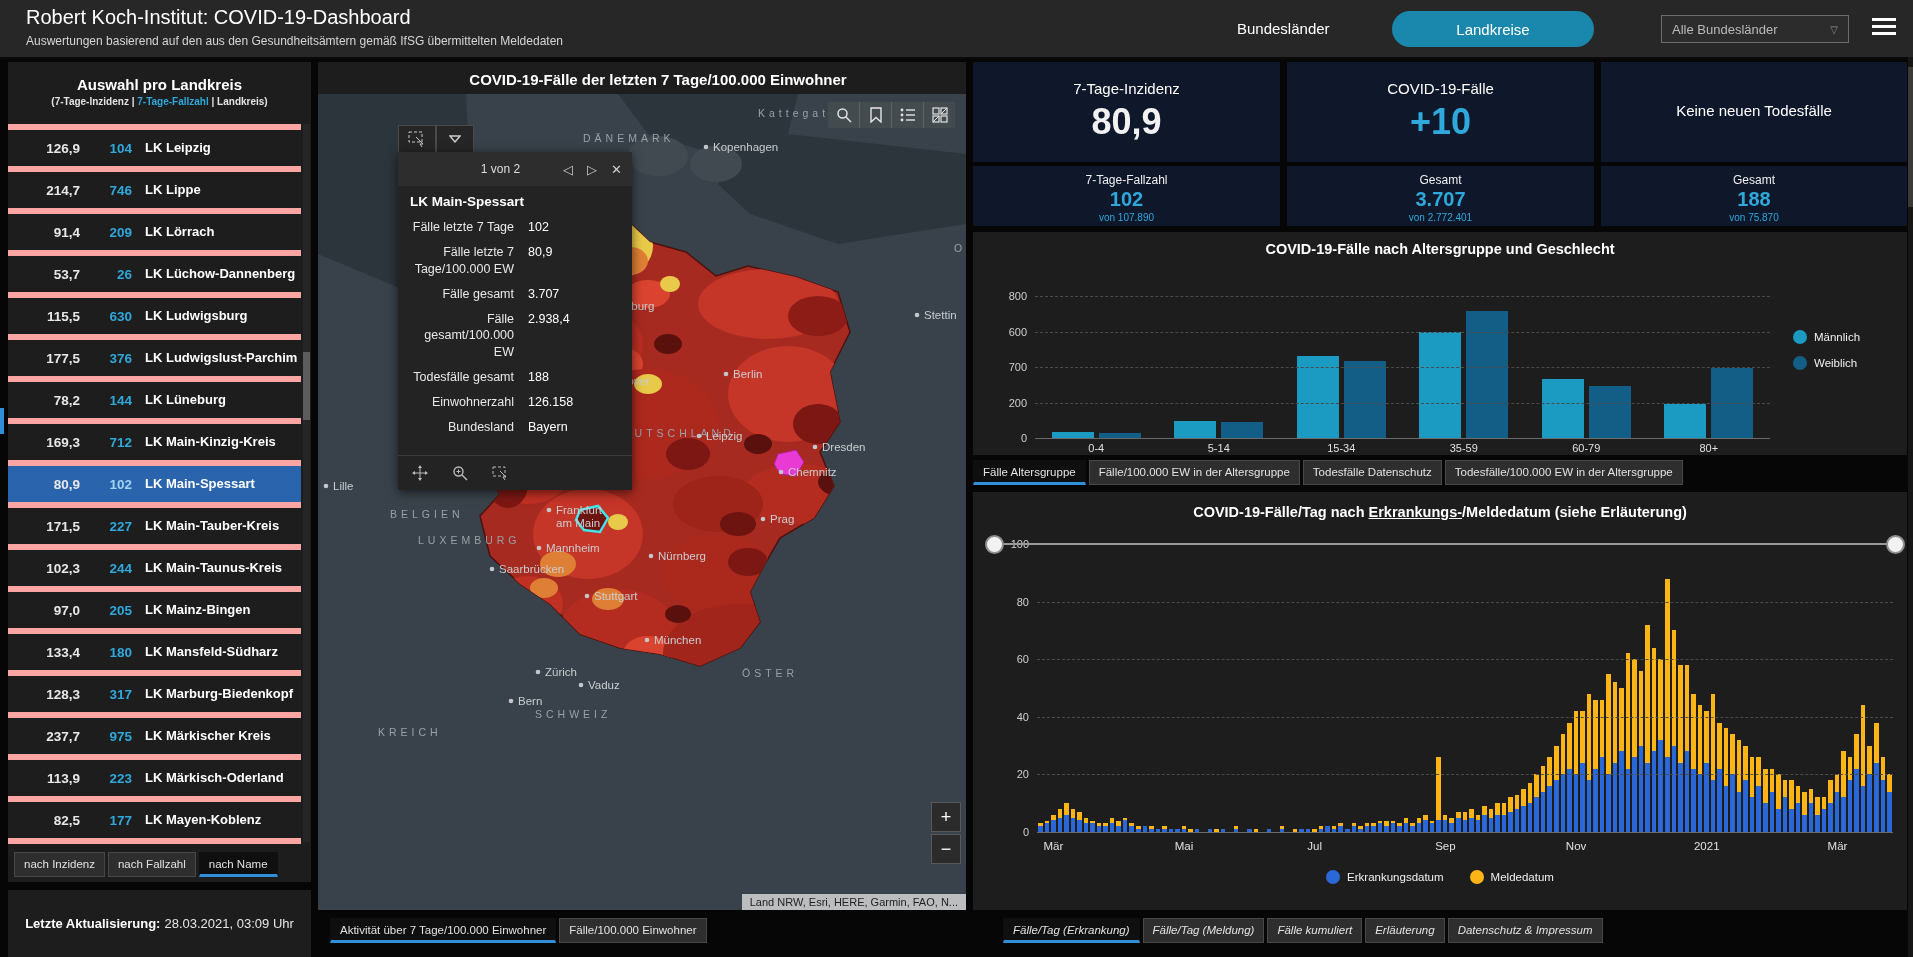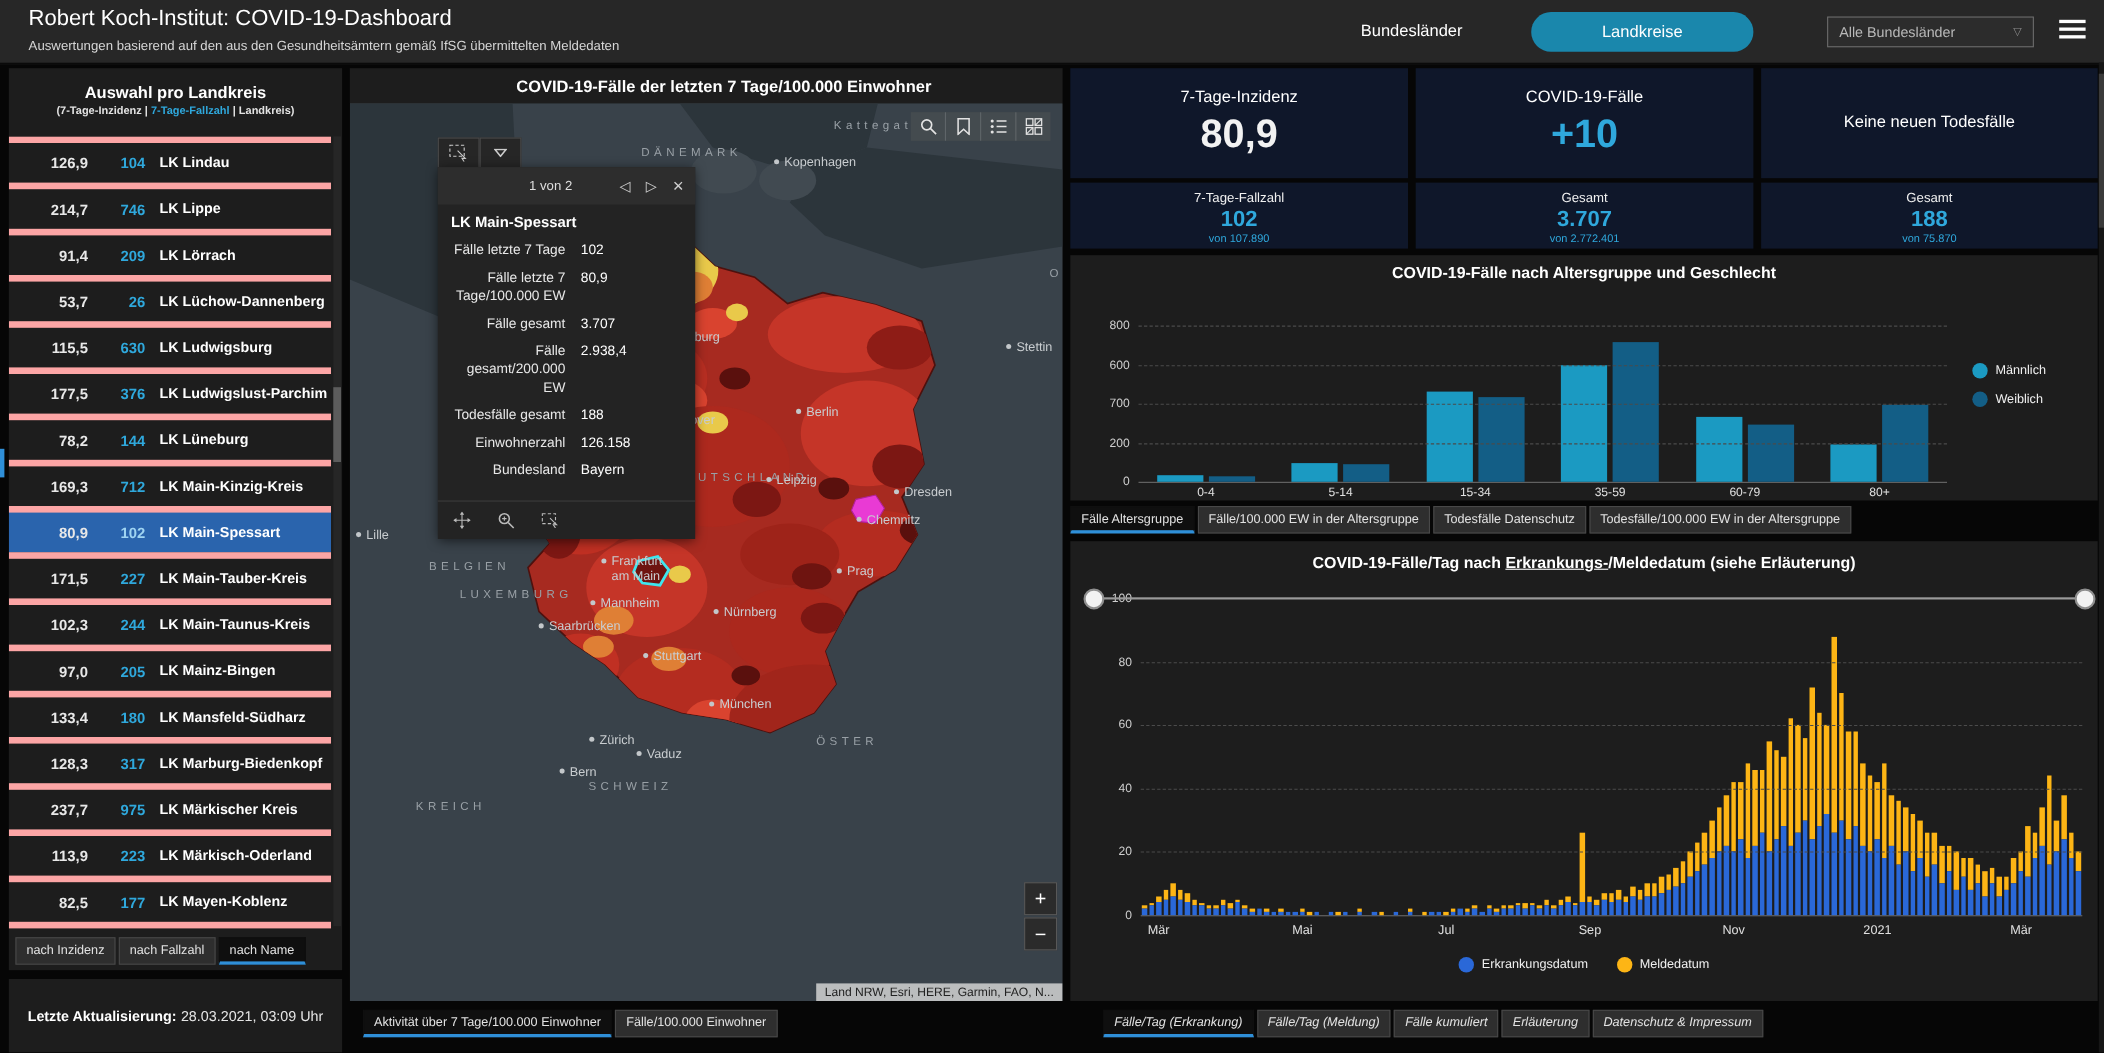--- a/index.html
+++ b/index.html
@@ -134,21 +134,21 @@
 
   <div class="sidebar panel">
     <div class="sb-title">Auswahl pro Landkreis</div>
     <div class="sb-subtitle">
       <span>(7-Tage-Inzidenz | </span><span class="hl">7-Tage-Fallzahl</span><span> | Landkreis)</span>
     </div>
     <div class="lk-list" id="lk-list">
         <div class="lk-row">
           <span class="inz">126,9</span>
           <span class="fz">104</span>
-          <span class="nm">LK Lindau</span>
+          <span class="nm">LK Leipzig</span>
         </div>
         <div class="lk-row">
           <span class="inz">214,7</span>
           <span class="fz">746</span>
           <span class="nm">LK Lippe</span>
         </div>
         <div class="lk-row">
           <span class="inz">91,4</span>
           <span class="fz">209</span>
           <span class="nm">LK Lörrach</span>
@@ -438,21 +438,21 @@
             </div>
             <div class="pfield">
               <span class="lb">Fälle letzte 7 Tage/100.000 EW</span>
               <span class="vl">80,9</span>
             </div>
             <div class="pfield">
               <span class="lb">Fälle gesamt</span>
               <span class="vl">3.707</span>
             </div>
             <div class="pfield">
-              <span class="lb">Fälle gesamt/200.000 EW</span>
+              <span class="lb">Fälle gesamt/100.000 EW</span>
               <span class="vl">2.938,4</span>
             </div>
             <div class="pfield">
               <span class="lb">Todesfälle gesamt</span>
               <span class="vl">188</span>
             </div>
             <div class="pfield">
               <span class="lb">Einwohnerzahl</span>
               <span class="vl">126.158</span>
             </div>

